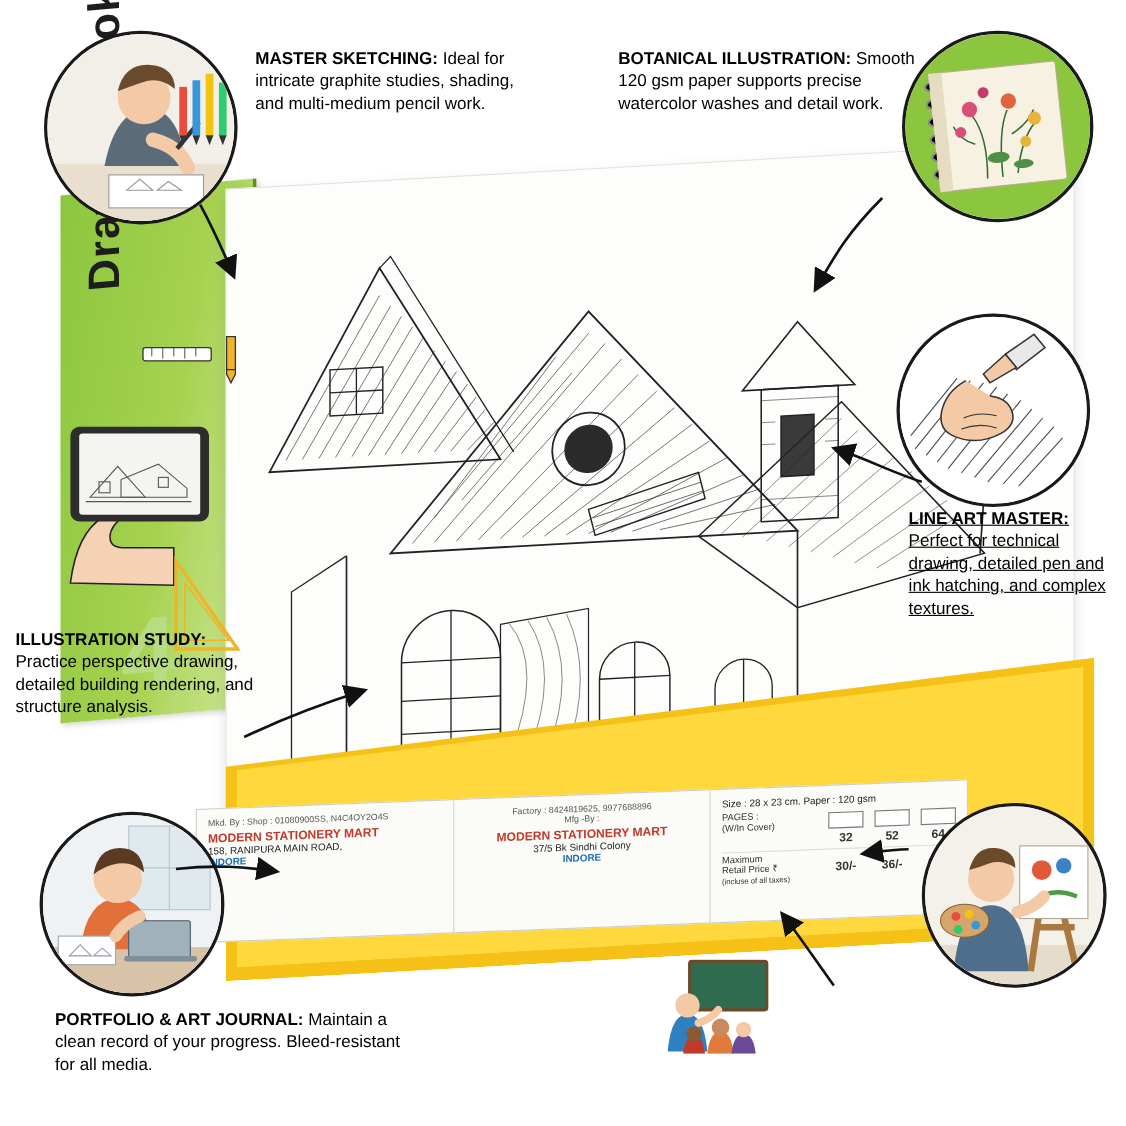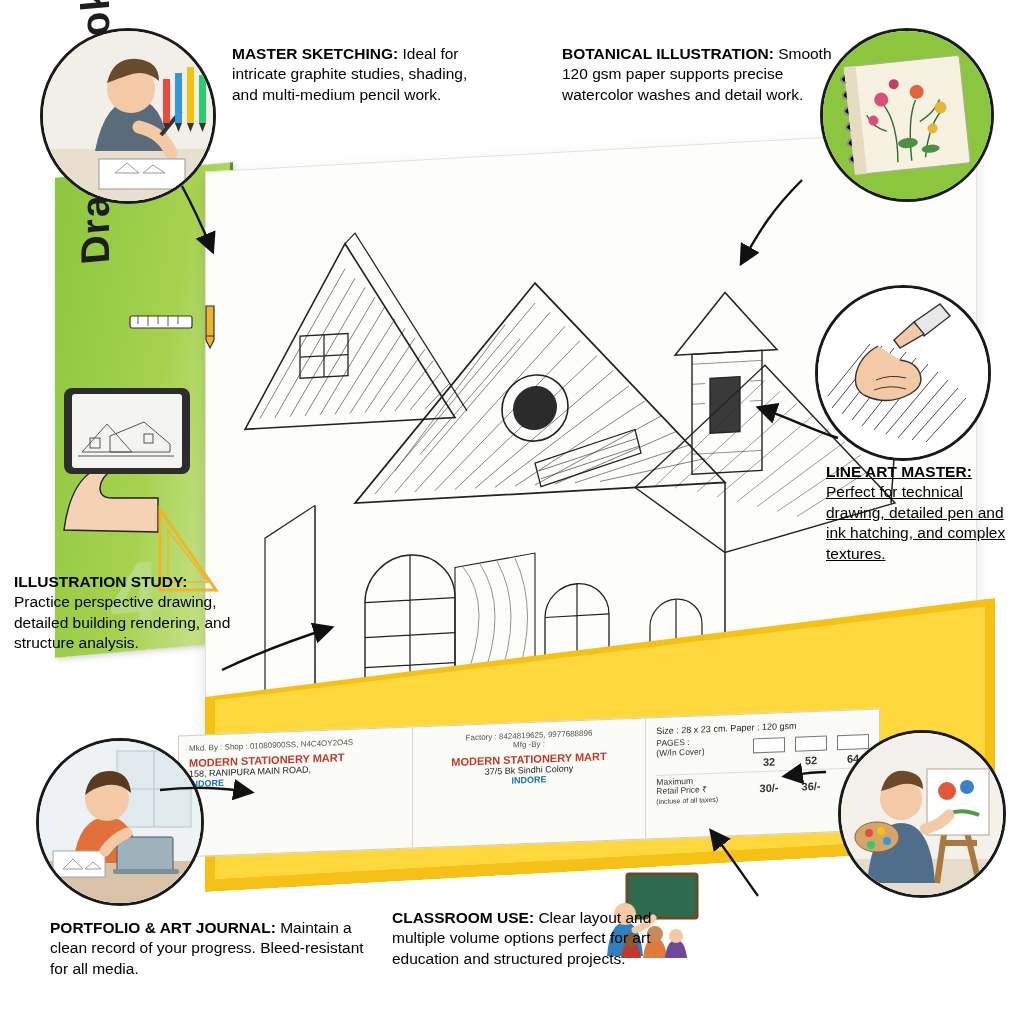--- a/index.html
+++ b/index.html
@@ -481,19 +481,15 @@
   <div class="callout" style="left:14px;top:572px;width:222px;">
     <span class="title">ILLUSTRATION STUDY:</span>
     <span>Practice perspective drawing, detailed building rendering, and structure analysis.</span>
   </div>
 
   <div class="callout" style="left:50px;top:918px;width:320px;">
     <span class="title">PORTFOLIO &amp; ART JOURNAL:</span>
     <span>Maintain a clean record of your progress. Bleed-resistant for all media.</span>
   </div>
 
-  <div class="callout" style="left:392px;top:908px;width:286px;">
-    <span class="title">CLASSROOM USE:</span>
-    <span>Clear layout and multiple volume options perfect for art education and structured projects.</span>
-  </div>
 
 
 </div>
 
 </body></html>

